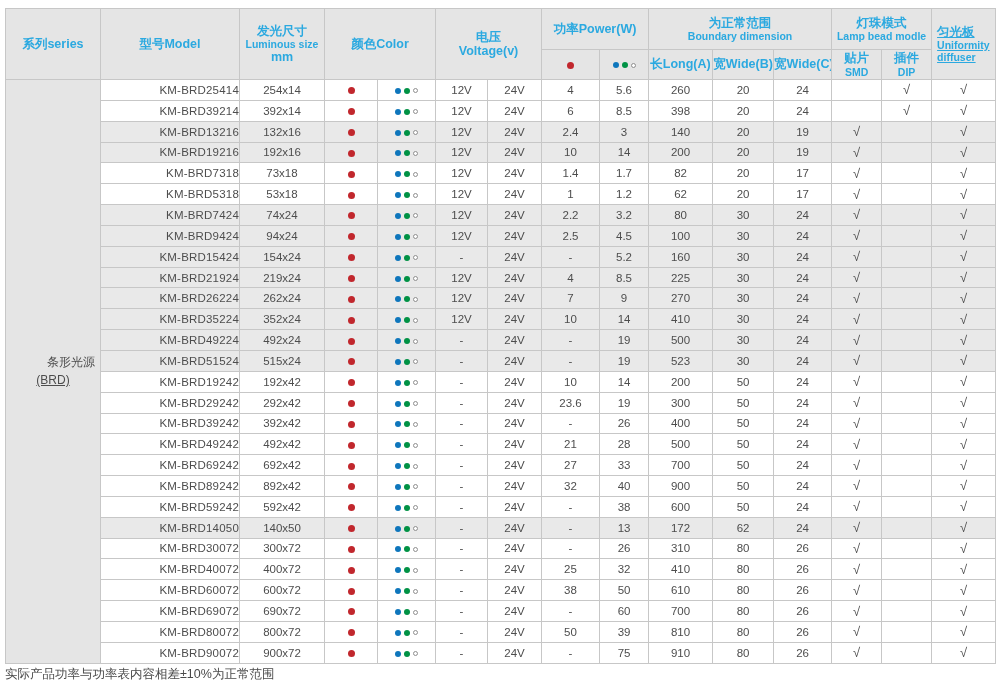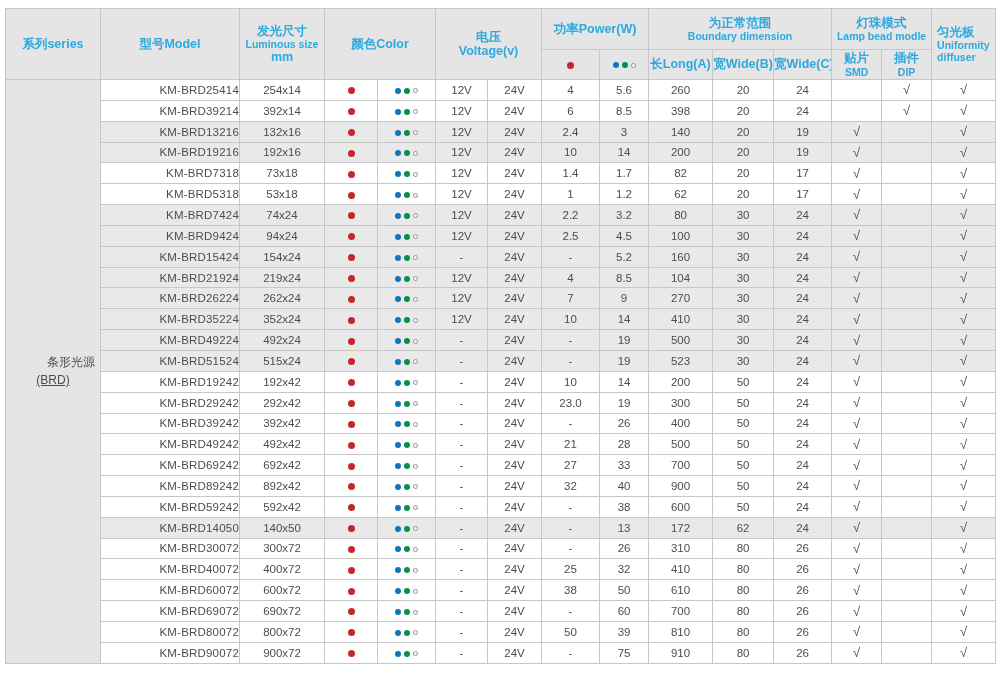--- a/index.html
+++ b/index.html
@@ -18,21 +18,21 @@
   }
   thead th {
     background: #e5e5e5;
     color: var(--hdr-blue, #2BA9E0);
     font-weight: bold; font-size: 12.5px; line-height: 1.15;
   }
   thead tr.h1 { height: 41px; }
   thead tr.h2 { height: 30px; }
   thead .ln { display: block; }
   thead .small { font-size: 10.5px; }
-  th.diffuser-h { text-align: left; padding-left: 5px; }
+  th.diffuser-h { text-align: left; padding-left: 5px; text-decoration: underline; }
 
   tbody td { height: 20.85px; font-size: 11.5px; color: #4d4d4d; background: #fff; }
   tbody tr.shaded td { background: #e9e9e9; }
   td.series-cell {
     background: #e5e5e5 !important;
     color: #4d4d4d; font-size: 12px; line-height: 1.5;
   }
   td.model-cell { letter-spacing: 0.2px; text-align: right; }
   .check { font-size: 13px; color: #4d4d4d; }
 
@@ -313,21 +313,21 @@
           <td><span class="dot red"></span></td>
           <td><span class="dots">
               <span class="dot blue"></span>
               <span class="dot green"></span>
               <span class="dot white"></span>
             </span></td>
           <td>12V</td>
           <td>24V</td>
           <td>4</td>
           <td>8.5</td>
-          <td>104</td>
+          <td>225</td>
           <td>30</td>
           <td>24</td>
           <td class="check">√</td>
           <td class="check"></td>
           <td class="check">√</td>
         </tr>
         <tr class="shaded">
           <td class="model-cell">KM-BRD26224</td>
           <td>262x24</td>
           <td><span class="dot red"></span></td>
@@ -431,21 +431,21 @@
           <td class="model-cell">KM-BRD29242</td>
           <td>292x42</td>
           <td><span class="dot red"></span></td>
           <td><span class="dots">
               <span class="dot blue"></span>
               <span class="dot green"></span>
               <span class="dot white"></span>
             </span></td>
           <td>-</td>
           <td>24V</td>
-          <td>23.0</td>
+          <td>23.6</td>
           <td>19</td>
           <td>300</td>
           <td>50</td>
           <td>24</td>
           <td class="check">√</td>
           <td class="check"></td>
           <td class="check">√</td>
         </tr>
         <tr>
           <td class="model-cell">KM-BRD39242</td>
@@ -683,13 +683,14 @@
           <td>910</td>
           <td>80</td>
           <td>26</td>
           <td class="check">√</td>
           <td class="check"></td>
           <td class="check">√</td>
         </tr>
       </tbody>
   </table>
 
+  <div class="footnote">实际产品功率与功率表内容相差±10%为正常范围</div>
 </div>
 
 </body></html>

